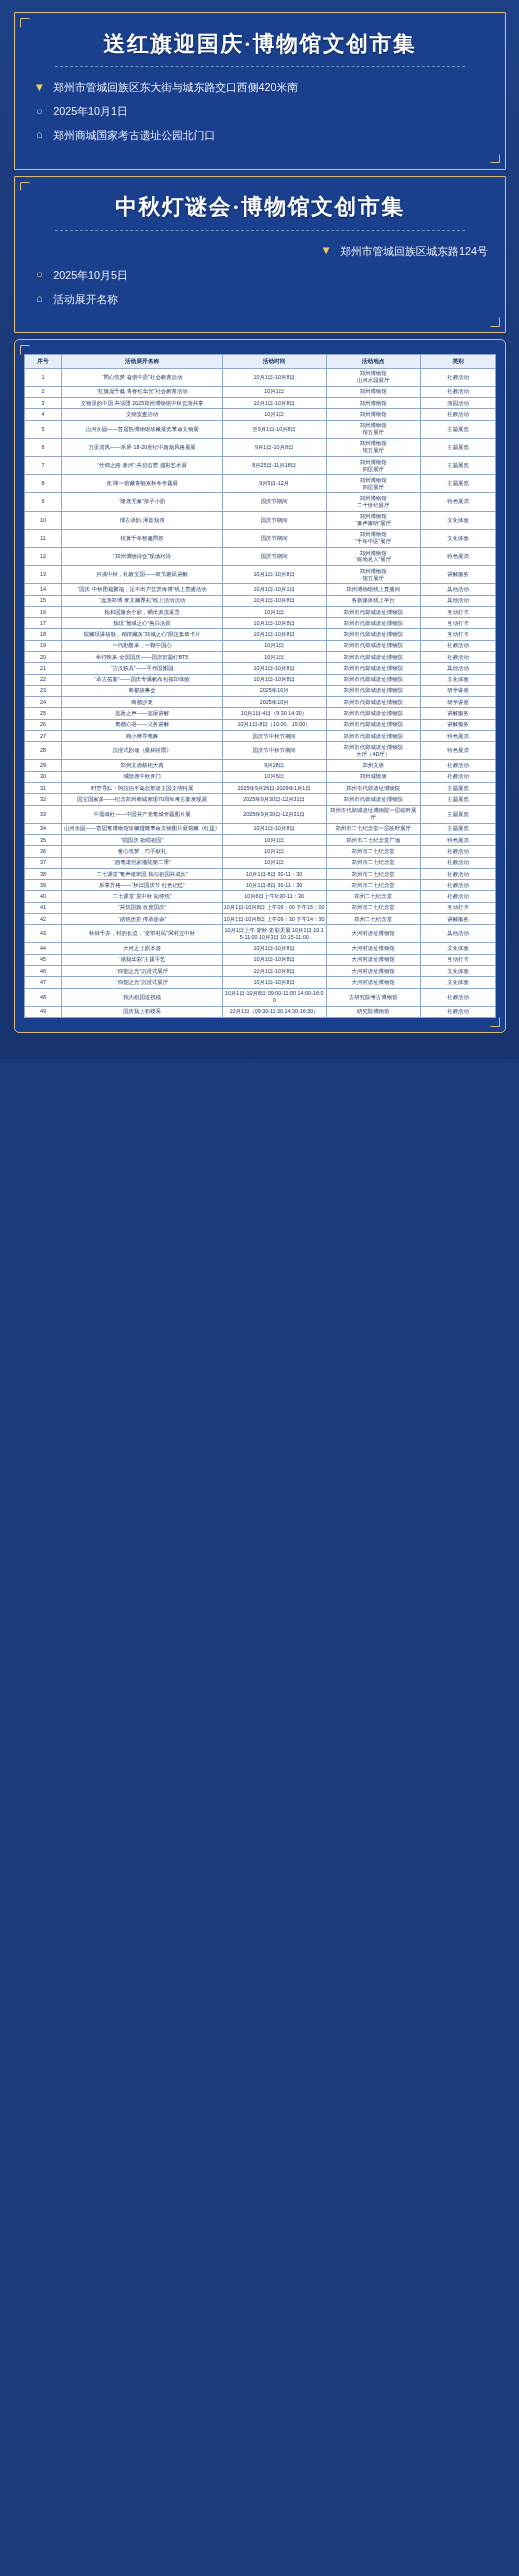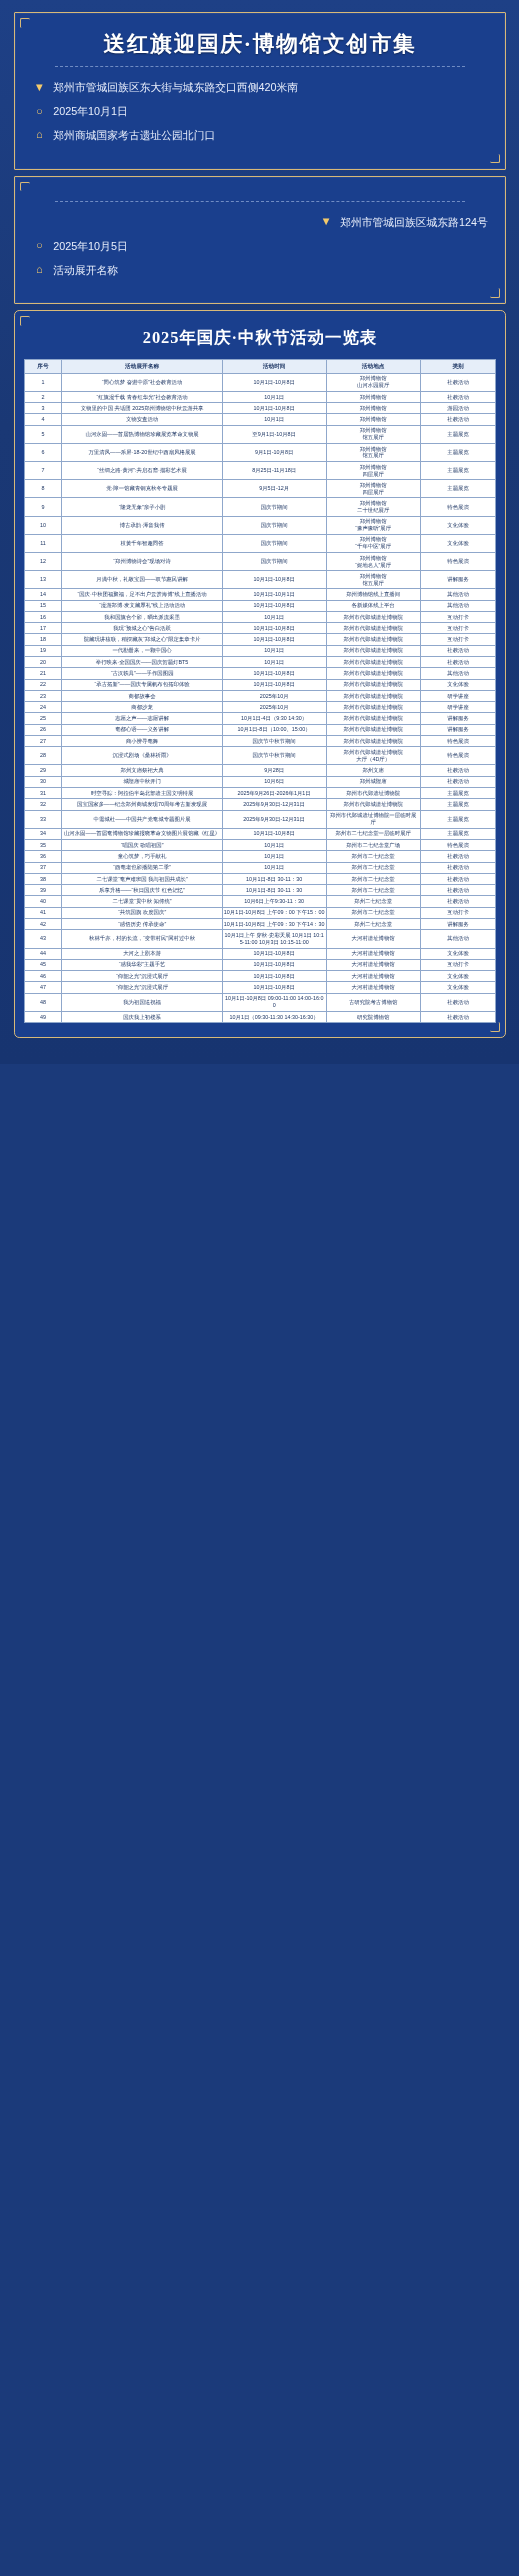--- a/index.html
+++ b/index.html
@@ -147,37 +147,37 @@
       <span class="ic">○</span>
       <span class="txt">2025年10月1日</span>
     </div>
     <div class="row">
       <span class="ic">⌂</span>
       <span class="txt">郑州商城国家考古遗址公园北门口</span>
     </div>
   </div>
 
   <div class="card">
+    <div class="card-title">中秋灯谜会·博物馆文创市集</div>
     <div class="title-rule"></div>
     <div class="row right">
       <span class="ic">▼</span>
       <span class="txt">郑州市管城回族区城东路124号</span>
     </div>
     <div class="row">
       <span class="ic">○</span>
       <span class="txt">2025年10月5日</span>
     </div>
     <div class="row">
       <span class="ic">⌂</span>
       <span class="txt">活动展开名称</span>
     </div>
   </div>
 
   <div class="table-card">
-    <div class="table-title">2025年国庆·中秋节活动一览表</div>
     <table class="grid">
       <colgroup>
         <col class="c0">
           <col class="c1">
           <col class="c2">
           <col class="c3">
           <col class="c4">
       </colgroup>
       <thead>
         <tr>

